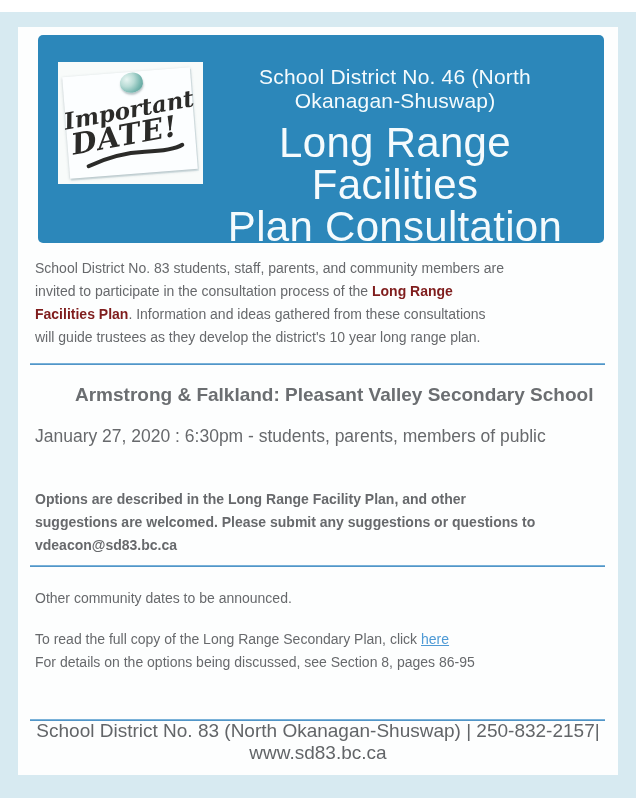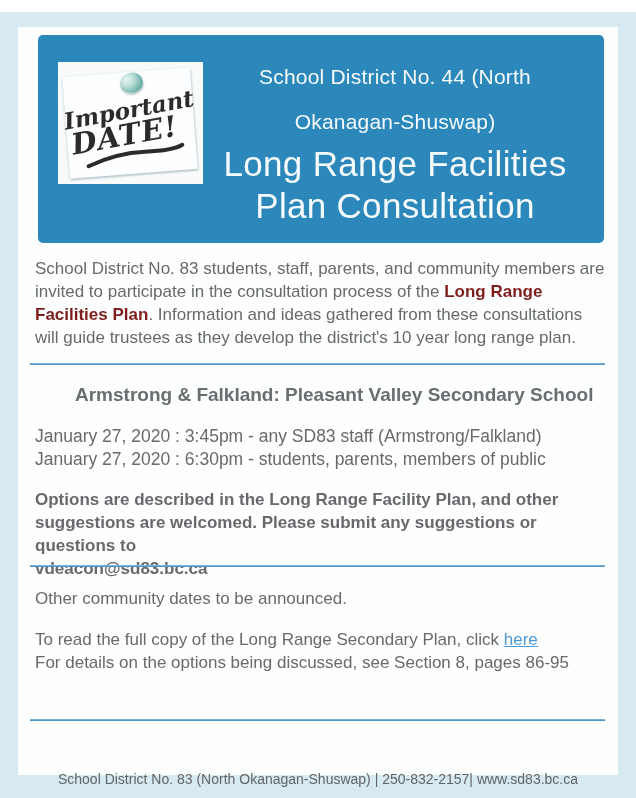--- a/index.html
+++ b/index.html
@@ -48,48 +48,48 @@
   }
   .note-line1 { font-size:23px; letter-spacing:0px; }
   .note-line2 { font-size:29px; margin-top:-6px; margin-left:-14px; letter-spacing:1px; }
   .swoosh { display:block; margin:-2px auto 0 auto; }
 
   .header-titles {
     position:absolute; left:155px; top:30px; width:404px;
     text-align:center; color:#f5fbfd;
   }
   .ht-small { font-size:21px; line-height:24px; letter-spacing:.2px; }
-  .ht-small.second { margin-top:21px; }
-  .ht-big { font-size:35px; line-height:42px; letter-spacing:.3px; }
+  .ht-small.second { }
+  .ht-big { font-size:42px; line-height:42px; letter-spacing:.3px; }
   .ht-big.first { margin-top:9px; }
 
   
   .tblock { position:absolute; left:17px; width:578px; color:#67696c;
-            font-size:17px; line-height:23px; }
+            font-size:14px; line-height:23px; }
   .tblock b { color:#7f1d1d; }
   .intro       { top:230px; }
   .sec-heading { top:356px; font-size:19px; font-weight:bold; color:#6b6e71;margin-left:40px; }
   .dates       { top:398px; font-size:17.5px; }
   .options     { top:461px;font-weight:bold; }
   .other       { top:560px; }
   .readmore    { top:601px; }
 
   .divider {
     position:absolute; left:12px; width:575px; height:2px;
     background:linear-gradient(#8ec0e2, #3d87bf);
   }
   .div1 { top:336px; } .div2 { top:538px; } .div3 { top:692px; }
 
   .link {
     color:#4e9ad5; text-decoration:underline; cursor:pointer;
   }
 
   .footer {
-    position:absolute; left:12px; top:744px; width:576px;
-    text-align:center; font-size:14px; color:#626568;
+    position:absolute; left:12px; top:693px; width:576px;
+    text-align:center; font-size:19px; color:#626568;
   }
 </style>
 </head>
 <body>
 
 <div id="canvas">
   <div class="scan-bg"></div>
 
   <div class="page">
 
@@ -102,21 +102,21 @@
             <div class="note-line1">Important</div>
             <div class="note-line2">DATE!</div>
             <svg class="swoosh" width="104" height="12" viewBox="0 0 104 12">
               <path d="M4,9 Q34,1 62,5 T100,5" fill="none" stroke="#2b2b29" stroke-width="4" stroke-linecap="round"></path>
             </svg>
           </div>
         </div>
       </div>
 
       <div class="header-titles">
-        <div class="ht-small">School District No. 44 (North</div>
+        <div class="ht-small">School District No. 46 (North</div>
         <div class="ht-small second">Okanagan-Shuswap)</div>
         <div class="ht-big first">Long Range Facilities</div>
         <div class="ht-big">Plan Consultation</div>
       </div>
     </div>
 
     <div class="tblock intro">
       <div>
         <span>School District No. 83 students, staff, parents, and community members are</span>
       </div>
@@ -129,21 +129,20 @@
       <div>
         <span>will guide trustees as they develop the district's 10 year long range plan.</span>
       </div>
     </div>
 
     <div class="divider div1"></div>
 
     <div class="tblock sec-heading">Armstrong &amp; Falkland: Pleasant Valley Secondary School</div>
 
     <div class="tblock dates">
-      <div>January 27, 2020 : 3:45pm - any SD83 staff (Armstrong/Falkland)</div>
       <div>January 27, 2020 : 6:30pm - students, parents, members of public</div>
     </div>
 
     <div class="tblock options">
       <div>Options are described in the Long Range Facility Plan, and other</div>
       <div>suggestions are welcomed. Please submit any suggestions or questions to</div>
       <div>vdeacon@sd83.bc.ca</div>
     </div>
 
     <div class="divider div2"></div>

